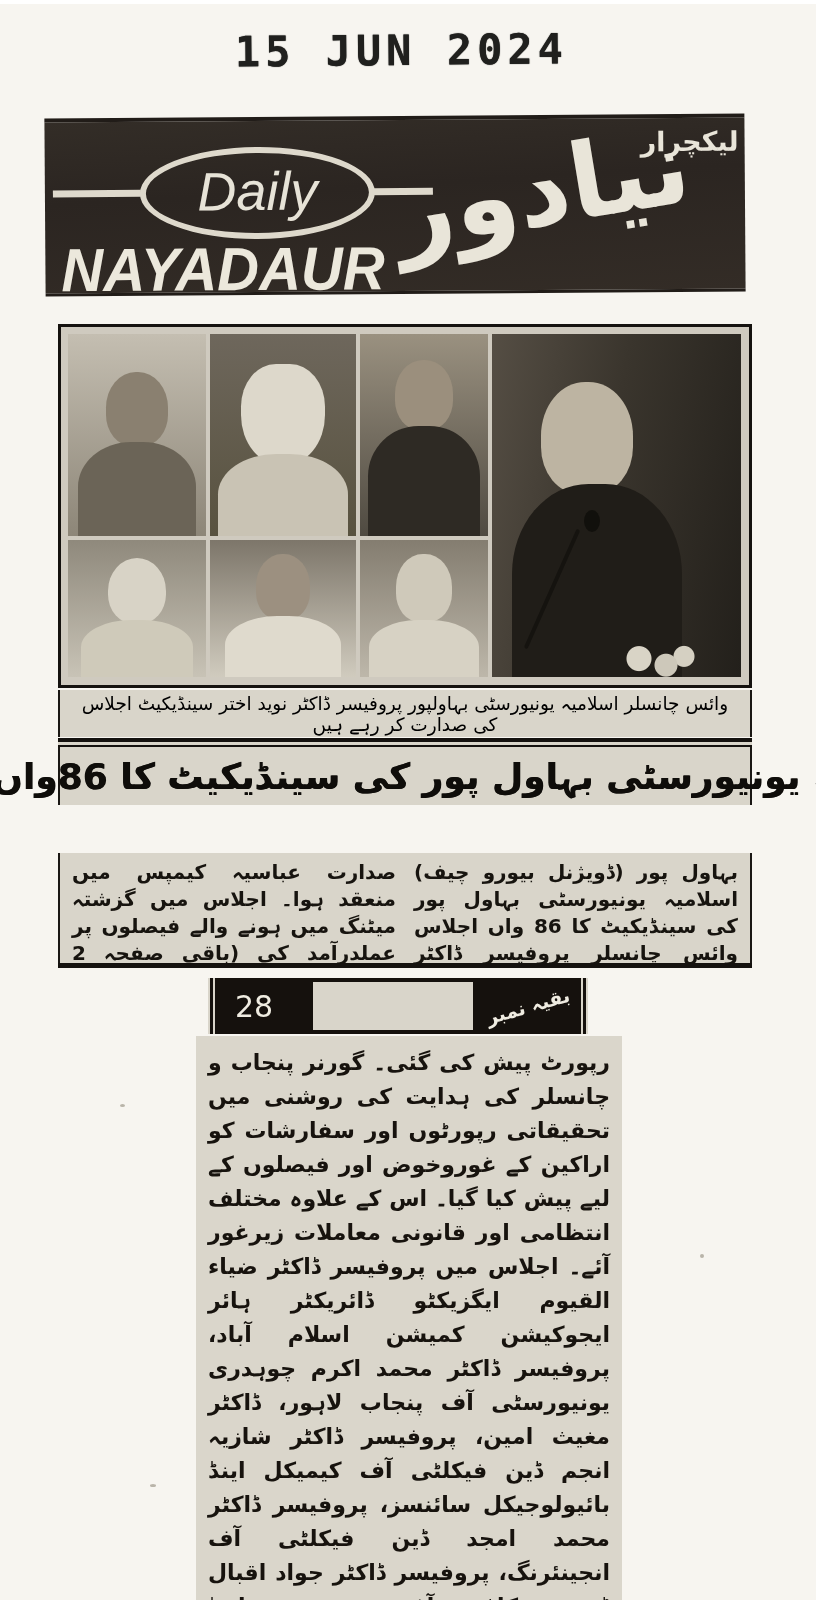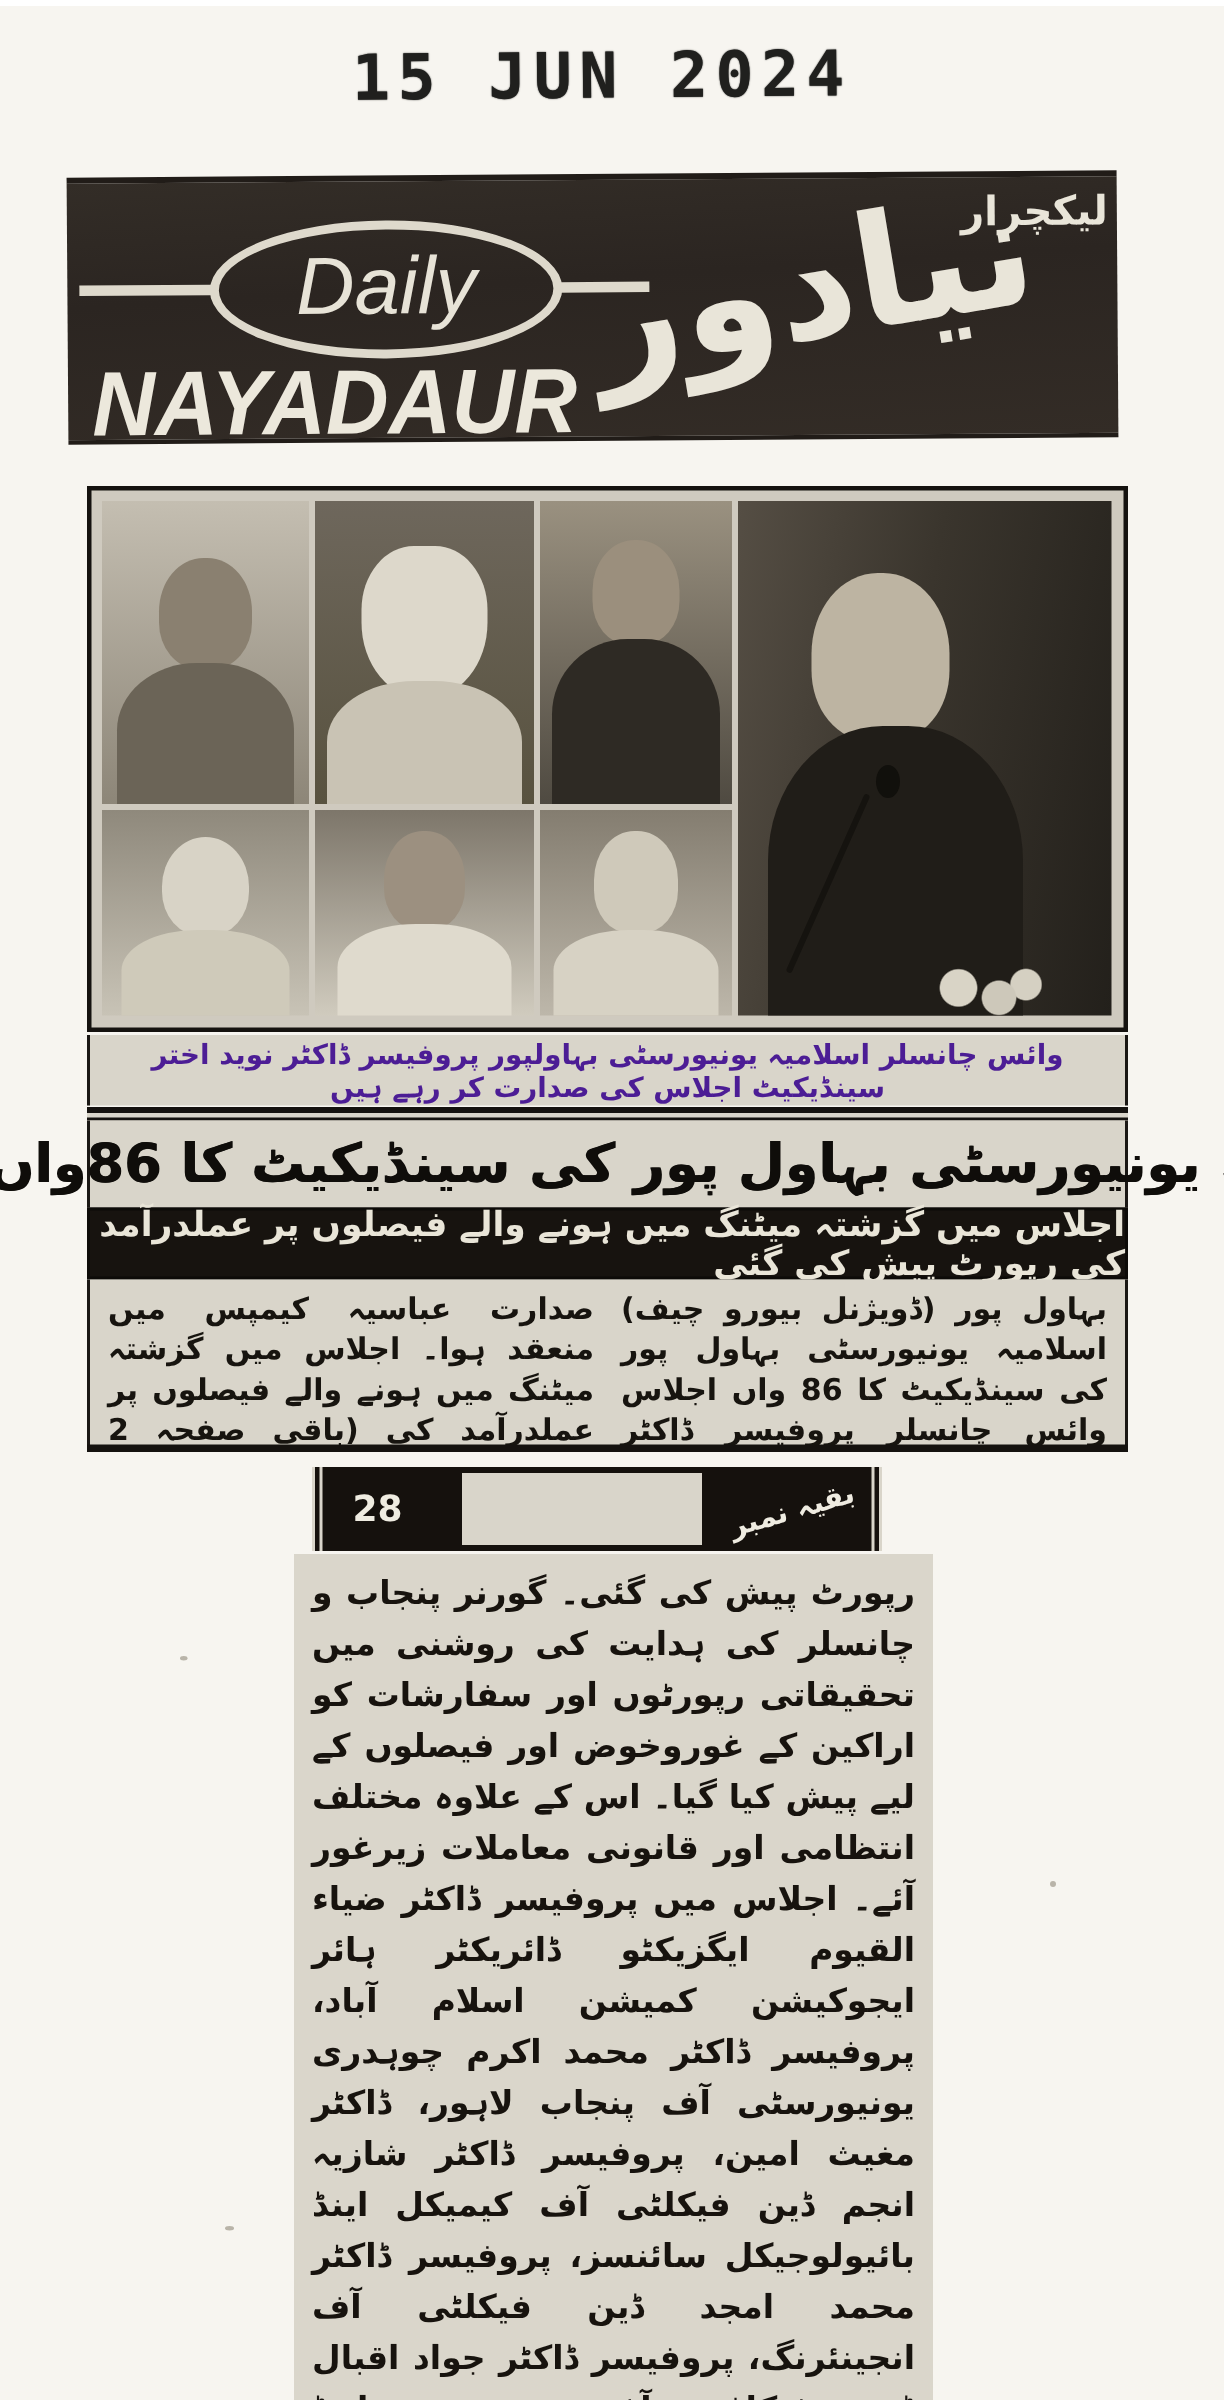--- a/index.html
+++ b/index.html
@@ -116,21 +116,21 @@
     position:absolute; left:120px; bottom:-8px; width:90px; height:44px;
     background:radial-gradient(circle at 30% 40%, #d9d4c6 12px, transparent 13px),
                radial-gradient(circle at 60% 55%, #cdc8ba 11px, transparent 12px),
                radial-gradient(circle at 80% 35%, #d5d0c2 10px, transparent 11px);
   }
   
   .caption-strip {
     position:absolute; left:58px; top:686px; width:694px; height:47px;
     background:#d9d5ca; border-left:2px solid #1a1714; border-right:2px solid #1a1714;
     display:flex; align-items:center; justify-content:center;
-    direction:rtl; font-weight:bold; font-size:18.5px; color:#4c1d95;
+    direction:rtl; font-weight:normal; font-size:18.5px; color:#000000;
     padding:0 10px; text-align:center;
   }
   .rule-double {
     position:absolute; left:58px; top:734px; width:694px; height:9px;
     border-top:4px solid #15120f; border-bottom:2px solid #15120f;
     background:#d9d5ca;
   }
   
   .headline-block {
     position:absolute; left:58px; top:743px; width:694px; height:58px;
@@ -161,21 +161,21 @@
     position:absolute; left:58px; top:959px; width:694px; height:5px; background:#15120f;
   }
   
   .cont-box {
     position:absolute; left:208px; top:974px; width:380px; height:56px;
     background:#15110d;
     border-left:7px double #d9d5ca; border-right:7px double #d9d5ca;
     display:flex; align-items:center;
   }
   .cont-number {
-    color:#efece1; font-weight:bold; font-size:24px;
+    color:#efece1; font-weight:normal; font-size:30px;
     font-family:"DejaVu Sans", sans-serif;
     margin-left:20px;
   }
   .cont-blank {
     width:160px; height:48px; background:#d9d5ca; margin-left:40px;
   }
   .cont-label {
     color:#efece1; font-weight:bold; font-size:19px; direction:rtl;
     margin-left:auto; margin-right:10px; transform:rotate(-16deg);
     white-space:nowrap;
@@ -244,21 +244,20 @@
       <span class="mic-head"></span>
       <span class="flowers"></span>
     </div>
   </div>
 
   <div class="caption-strip">وائس چانسلر اسلامیہ یونیورسٹی بہاولپور پروفیسر ڈاکٹر نوید اختر سینڈیکیٹ اجلاس کی صدارت کر رہے ہیں</div>
   <div class="rule-double"></div>
 
   <div class="headline-block">اسلامیہ یونیورسٹی بہاول پور کی سینڈیکیٹ کا 86واں اجلاس</div>
 
-  <div class="subhead-bar">اجلاس میں گزشتہ میٹنگ میں ہونے والے فیصلوں پر عملدرآمد کی رپورٹ پیش کی گئی</div>
 
   <div class="body-cols">
     <div class="body-col">بہاول پور (ڈویژنل بیورو چیف) اسلامیہ یونیورسٹی بہاول پور کی سینڈیکیٹ کا 86 واں اجلاس وائس چانسلر پروفیسر ڈاکٹر نوید اختر کی زیر</div>
     <div class="body-col">صدارت عباسیہ کیمپس میں منعقد ہوا۔ اجلاس میں گزشتہ میٹنگ میں ہونے والے فیصلوں پر عملدرآمد کی (باقی صفحہ 2 بقیہ نمبر 28)</div>
   </div>
   <div class="rule-thick"></div>
 
   <div class="cont-box">
     <span class="cont-number">28</span>
     <span class="cont-blank"></span>

